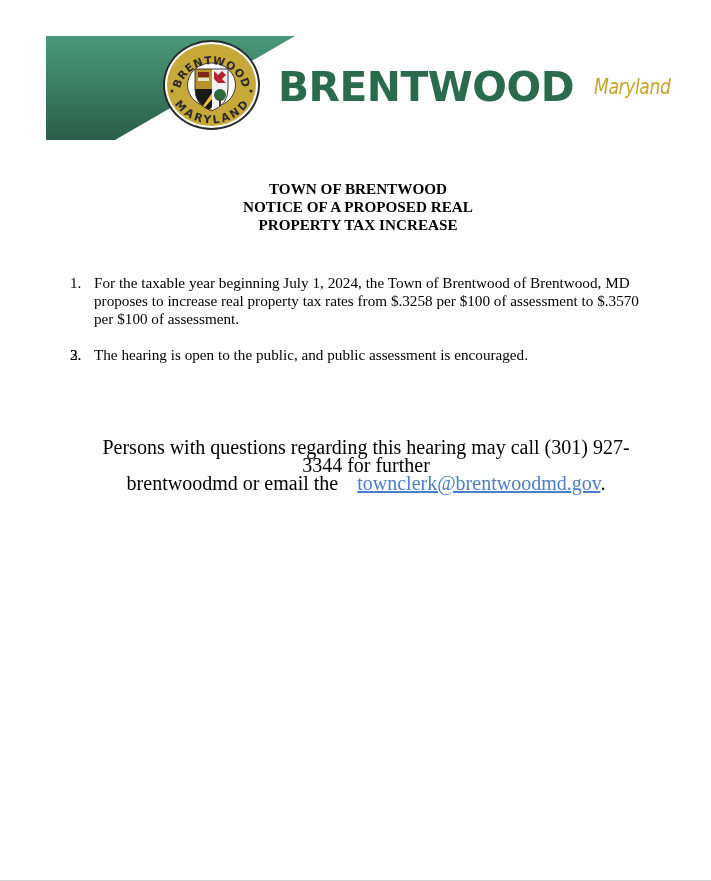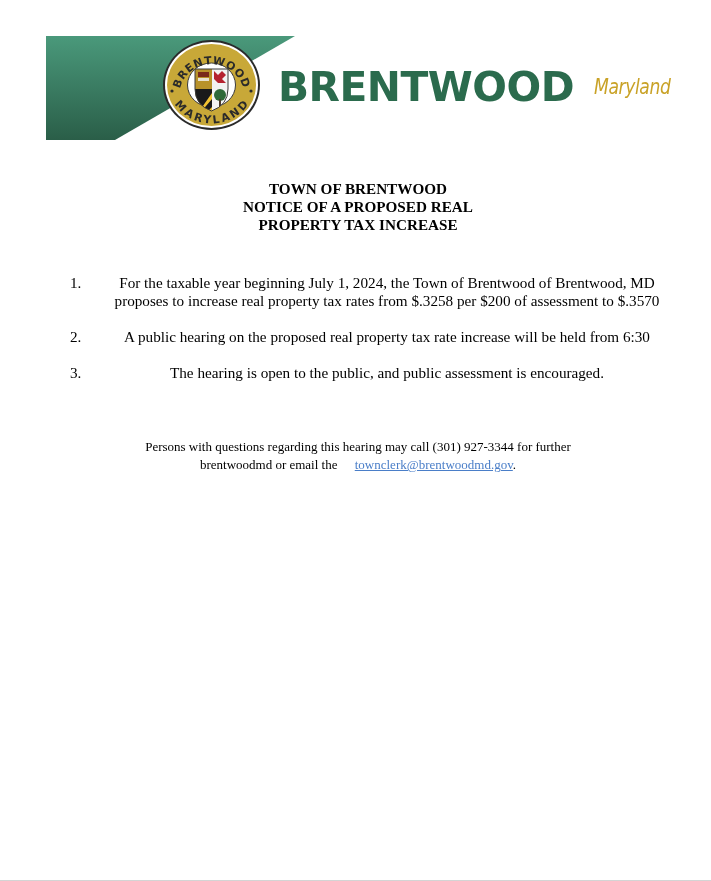--- a/index.html
+++ b/index.html
@@ -12,23 +12,23 @@
     .seal { position: absolute; left: 162px; top: 39px; width: 99px; height: 92px; }
     .wordmark { position: absolute; left: 278px; top: 64px; font-family: "DejaVu Sans", sans-serif; font-weight: bold; font-size: 40px; letter-spacing: -0.5px; color: #2b6b4d; line-height: 46px; transform: scaleX(1.02); transform-origin: left top; }
     .state-mark { position: absolute; left: 594px; top: 72px; font-family: "DejaVu Sans", sans-serif; font-size: 22px; color: #c9a227; line-height: 30px; transform: scaleX(0.78); transform-origin: left top; font-style: italic; letter-spacing: -0.5px; }
 
     .title-block { position: absolute; left: 0; top: 180px; width: 716px; text-align: center; font-weight: bold; font-size: 15.2px; line-height: 18px; }
     .title-line { display: block; }
 
     .notice-list { position: absolute; left: 70px; top: 274px; width: 610px; margin: 0; padding: 0; list-style: none; font-size: 15.2px; line-height: 18px; }
     .notice-item { position: relative; padding-left: 24px; margin-bottom: 18px; }
     .item-number { position: absolute; left: 0; top: 0; }
-    .item-text { display: block; text-align: center; }
+    .item-text { display: block; }
 
-    .contact { position: absolute; left: 84px; top: 438px; width: 548px; text-align: center; font-size: 13px; line-height: 18px; }
+    .contact { position: absolute; left: 92px; top: 438px; width: 548px; text-align: center; font-size: 20px; line-height: 18px; }
     .email-link { color: #4a7ec8; text-decoration: underline; margin-left: 14px; }
   </style>
 </head>
 <body>
 
 <div class="page">
 
   <div class="letterhead">
     <svg class="banner" viewBox="0 0 250 105" width="250" height="105">
       <defs>
@@ -82,25 +82,25 @@
   <div class="title-block">
     <span class="title-line">TOWN OF BRENTWOOD</span>
     <span class="title-line">NOTICE OF A PROPOSED REAL</span>
     <span class="title-line">PROPERTY TAX INCREASE</span>
   </div>
 
   <ol class="notice-list">
     <li class="notice-item">
       <span class="item-number">1.</span>
       <span class="item-text">For the taxable year beginning July 1, 2024, the Town of Brentwood of Brentwood, MD</span>
-      <span class="item-text">proposes to increase real property tax rates from $.3258 per $200 of assessment to $.3570</span>
+      <span class="item-text">proposes to increase real property tax rates from $.3258 per $100 of assessment to $.3570</span>
+      <span class="item-text">per $100 of assessment.</span>
     </li>
     <li class="notice-item">
       <span class="item-number">2.</span>
-      <span class="item-text">A public hearing on the proposed real property tax rate increase will be held from 6:30</span>
     </li>
     <li class="notice-item">
       <span class="item-number">3.</span>
       <span class="item-text">The hearing is open to the public, and public assessment is encouraged.</span>
     </li>
   </ol>
 
   <div class="contact">
     <span>Persons with questions regarding this hearing may call (301) 927-3344 for further</span><br>
     <span>brentwoodmd or email the </span><a class="email-link">townclerk@brentwoodmd.gov</a><span>.</span>

